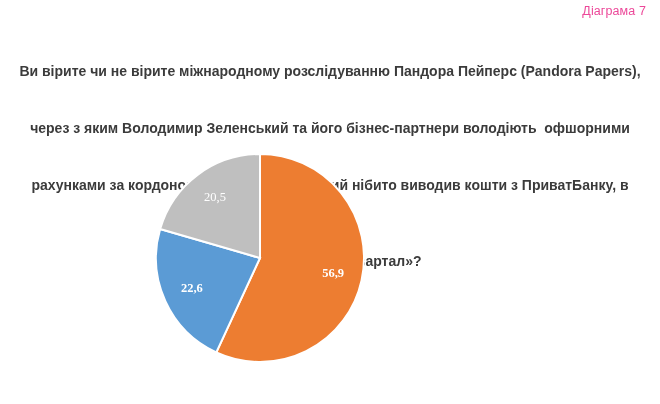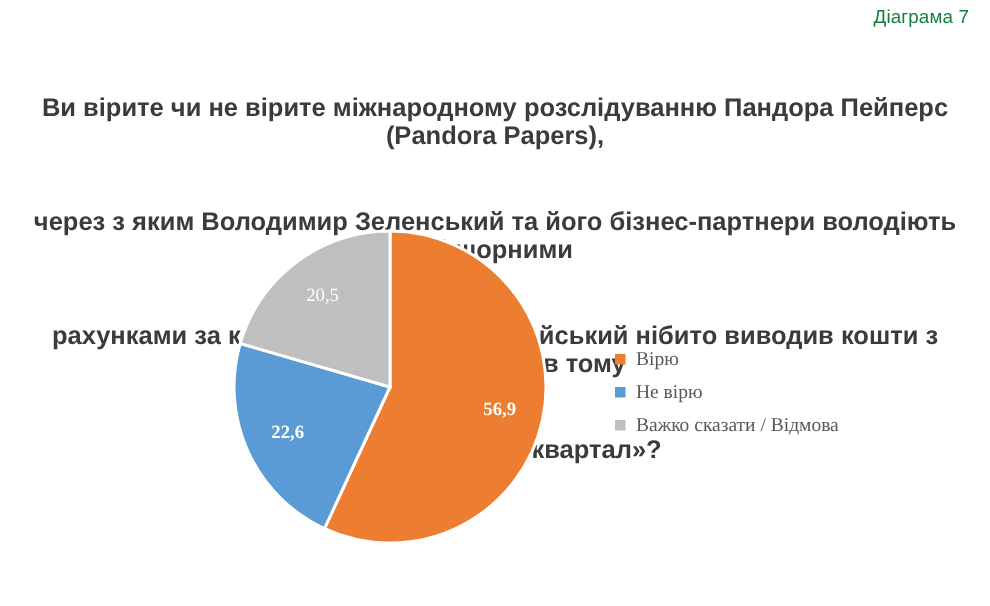--- a/index.html
+++ b/index.html
@@ -15,34 +15,34 @@
     position: relative;
   }
 
   
   .figure-caption {
     position: absolute;
     top: 4px;
     right: 14px;
     font-family: "Liberation Sans", sans-serif;
     font-size: 12.5px;
-    color: #15803d;
+    color: #ec4899;
     letter-spacing: 0.1px;
     white-space: nowrap;
   }
 
   
   .chart-title {
     position: absolute;
     top: 24px;
     left: 14px;
     width: 632px;
     text-align: center;
     font-family: "Liberation Sans", sans-serif;
-    font-size: 17px;
+    font-size: 14px;
     font-weight: bold;
     color: #3b3b3b;
     line-height: 19px;
     white-space: pre-wrap;
   }
   .chart-title .tline {
     display: block;
   }
 
   
@@ -128,28 +128,14 @@
           <path d="M 112 112 L 12.13 82.98 A 104 104 0 0 1 112.00 8.00 Z" fill="#BFBFBF" stroke="#ffffff" stroke-width="2"></path>
         </g>
       <g id="pie-labels">
           <text x="185.13" y="128.10" class="slice-label">56,9</text>
           <text x="43.85" y="143.03" class="slice-label">22,6</text>
           <text x="67.04" y="52.12" class="slice-label muted">20,5</text>
         </g>
     </svg>
   </div>
 
-  <div class="legend">
-    <div class="legend-item">
-      <span class="legend-swatch" style="background: rgb(237, 125, 49);"></span>
-      <span class="legend-label">Вірю</span>
-    </div>
-    <div class="legend-item">
-      <span class="legend-swatch" style="background: rgb(91, 155, 213);"></span>
-      <span class="legend-label">Не вірю</span>
-    </div>
-    <div class="legend-item">
-      <span class="legend-swatch" style="background: rgb(191, 191, 191);"></span>
-      <span class="legend-label">Важко сказати / Відмова</span>
-    </div>
-  </div>
 
 </div>
 
 </body></html>

